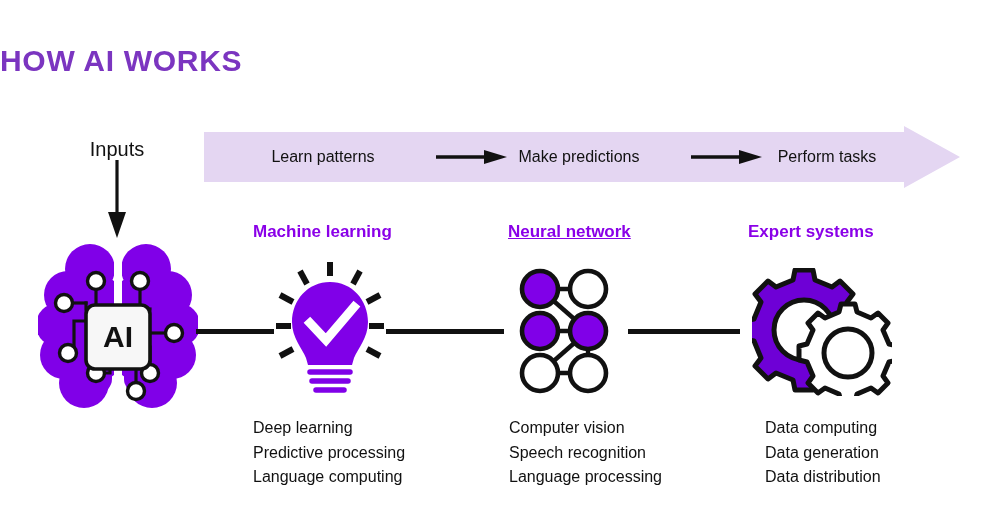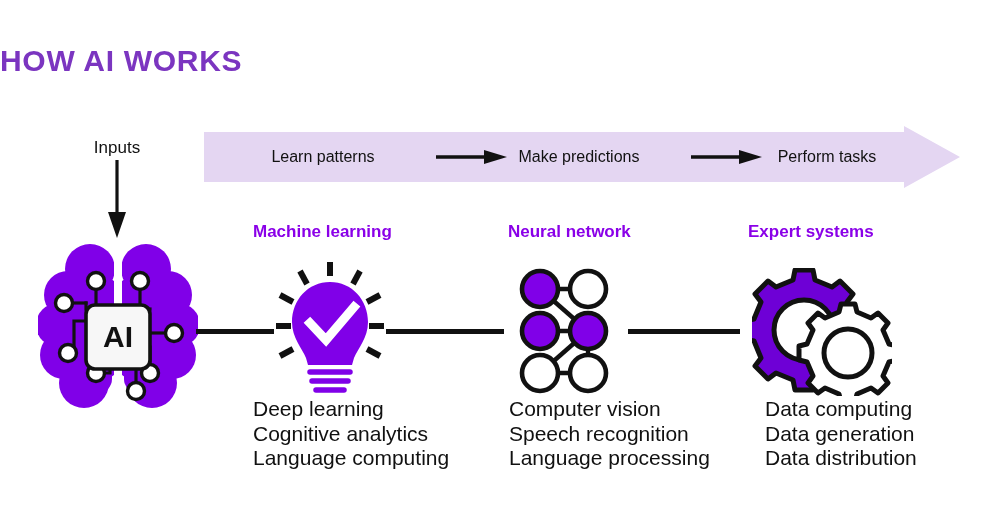--- a/index.html
+++ b/index.html
@@ -30,21 +30,21 @@
     color: #7B35C0;
   }
 
   
   #inputs-label {
     position: absolute;
     left: 62px;
     top: 138px;
     width: 110px;
     text-align: center;
-    font-size: 17px;
+    font-size: 20px;
     color: #111111;
   }
   #inputs-down-arrow {
     position: absolute;
     left: 92px;
     top: 160px;
   }
 
   
   #process-banner {
@@ -79,21 +79,21 @@
   
   .col-heading {
     position: absolute;
     top: 222px;
     font-size: 17px;
     font-weight: bold;
     color: #8A00E8;
     white-space: nowrap;
   }
   #heading-ml { left: 253px; }
-  #heading-nn { left: 508px; }
+  #heading-nn { left: 508px; text-decoration: underline; }
   #heading-es { left: 748px; }
 
   
   .icon-box {
     position: absolute;
   }
   #icon-brain   { left: 38px;  top: 243px; text-align: center; }
   #icon-bulb    { left: 276px; top: 260px; }
   #icon-network { left: 518px; top: 268px; }
   #icon-gears   { left: 752px; top: 268px; }
@@ -105,22 +105,22 @@
     background: #111111;
     top: 329px;
   }
   #connector-1 { left: 196px; width: 78px; }
   #connector-2 { left: 386px; width: 118px; }
   #connector-3 { left: 628px; width: 112px; }
 
   
   .feature-list {
     position: absolute;
-    top: 397px;
-    font-size: 21px;
+    top: 416px;
+    font-size: 16px;
     color: #111111;
     line-height: 24.5px;
     white-space: nowrap;
   }
   #list-ml { left: 253px; }
   #list-nn { left: 509px; }
   #list-es { left: 765px; }
   .feature-list div { }
 </style>
 </head>
@@ -302,21 +302,21 @@
     </g>
   </svg>
 </div>
 
 <div class="connector" id="connector-1"></div>
 <div class="connector" id="connector-2"></div>
 <div class="connector" id="connector-3"></div>
 
 <div class="feature-list" id="list-ml">
   <div>Deep learning</div>
-  <div>Cognitive analytics</div>
+  <div>Predictive processing</div>
   <div>Language computing</div>
 </div>
 
 <div class="feature-list" id="list-nn">
   <div>Computer vision</div>
   <div>Speech recognition</div>
   <div>Language processing</div>
 </div>
 
 <div class="feature-list" id="list-es">

